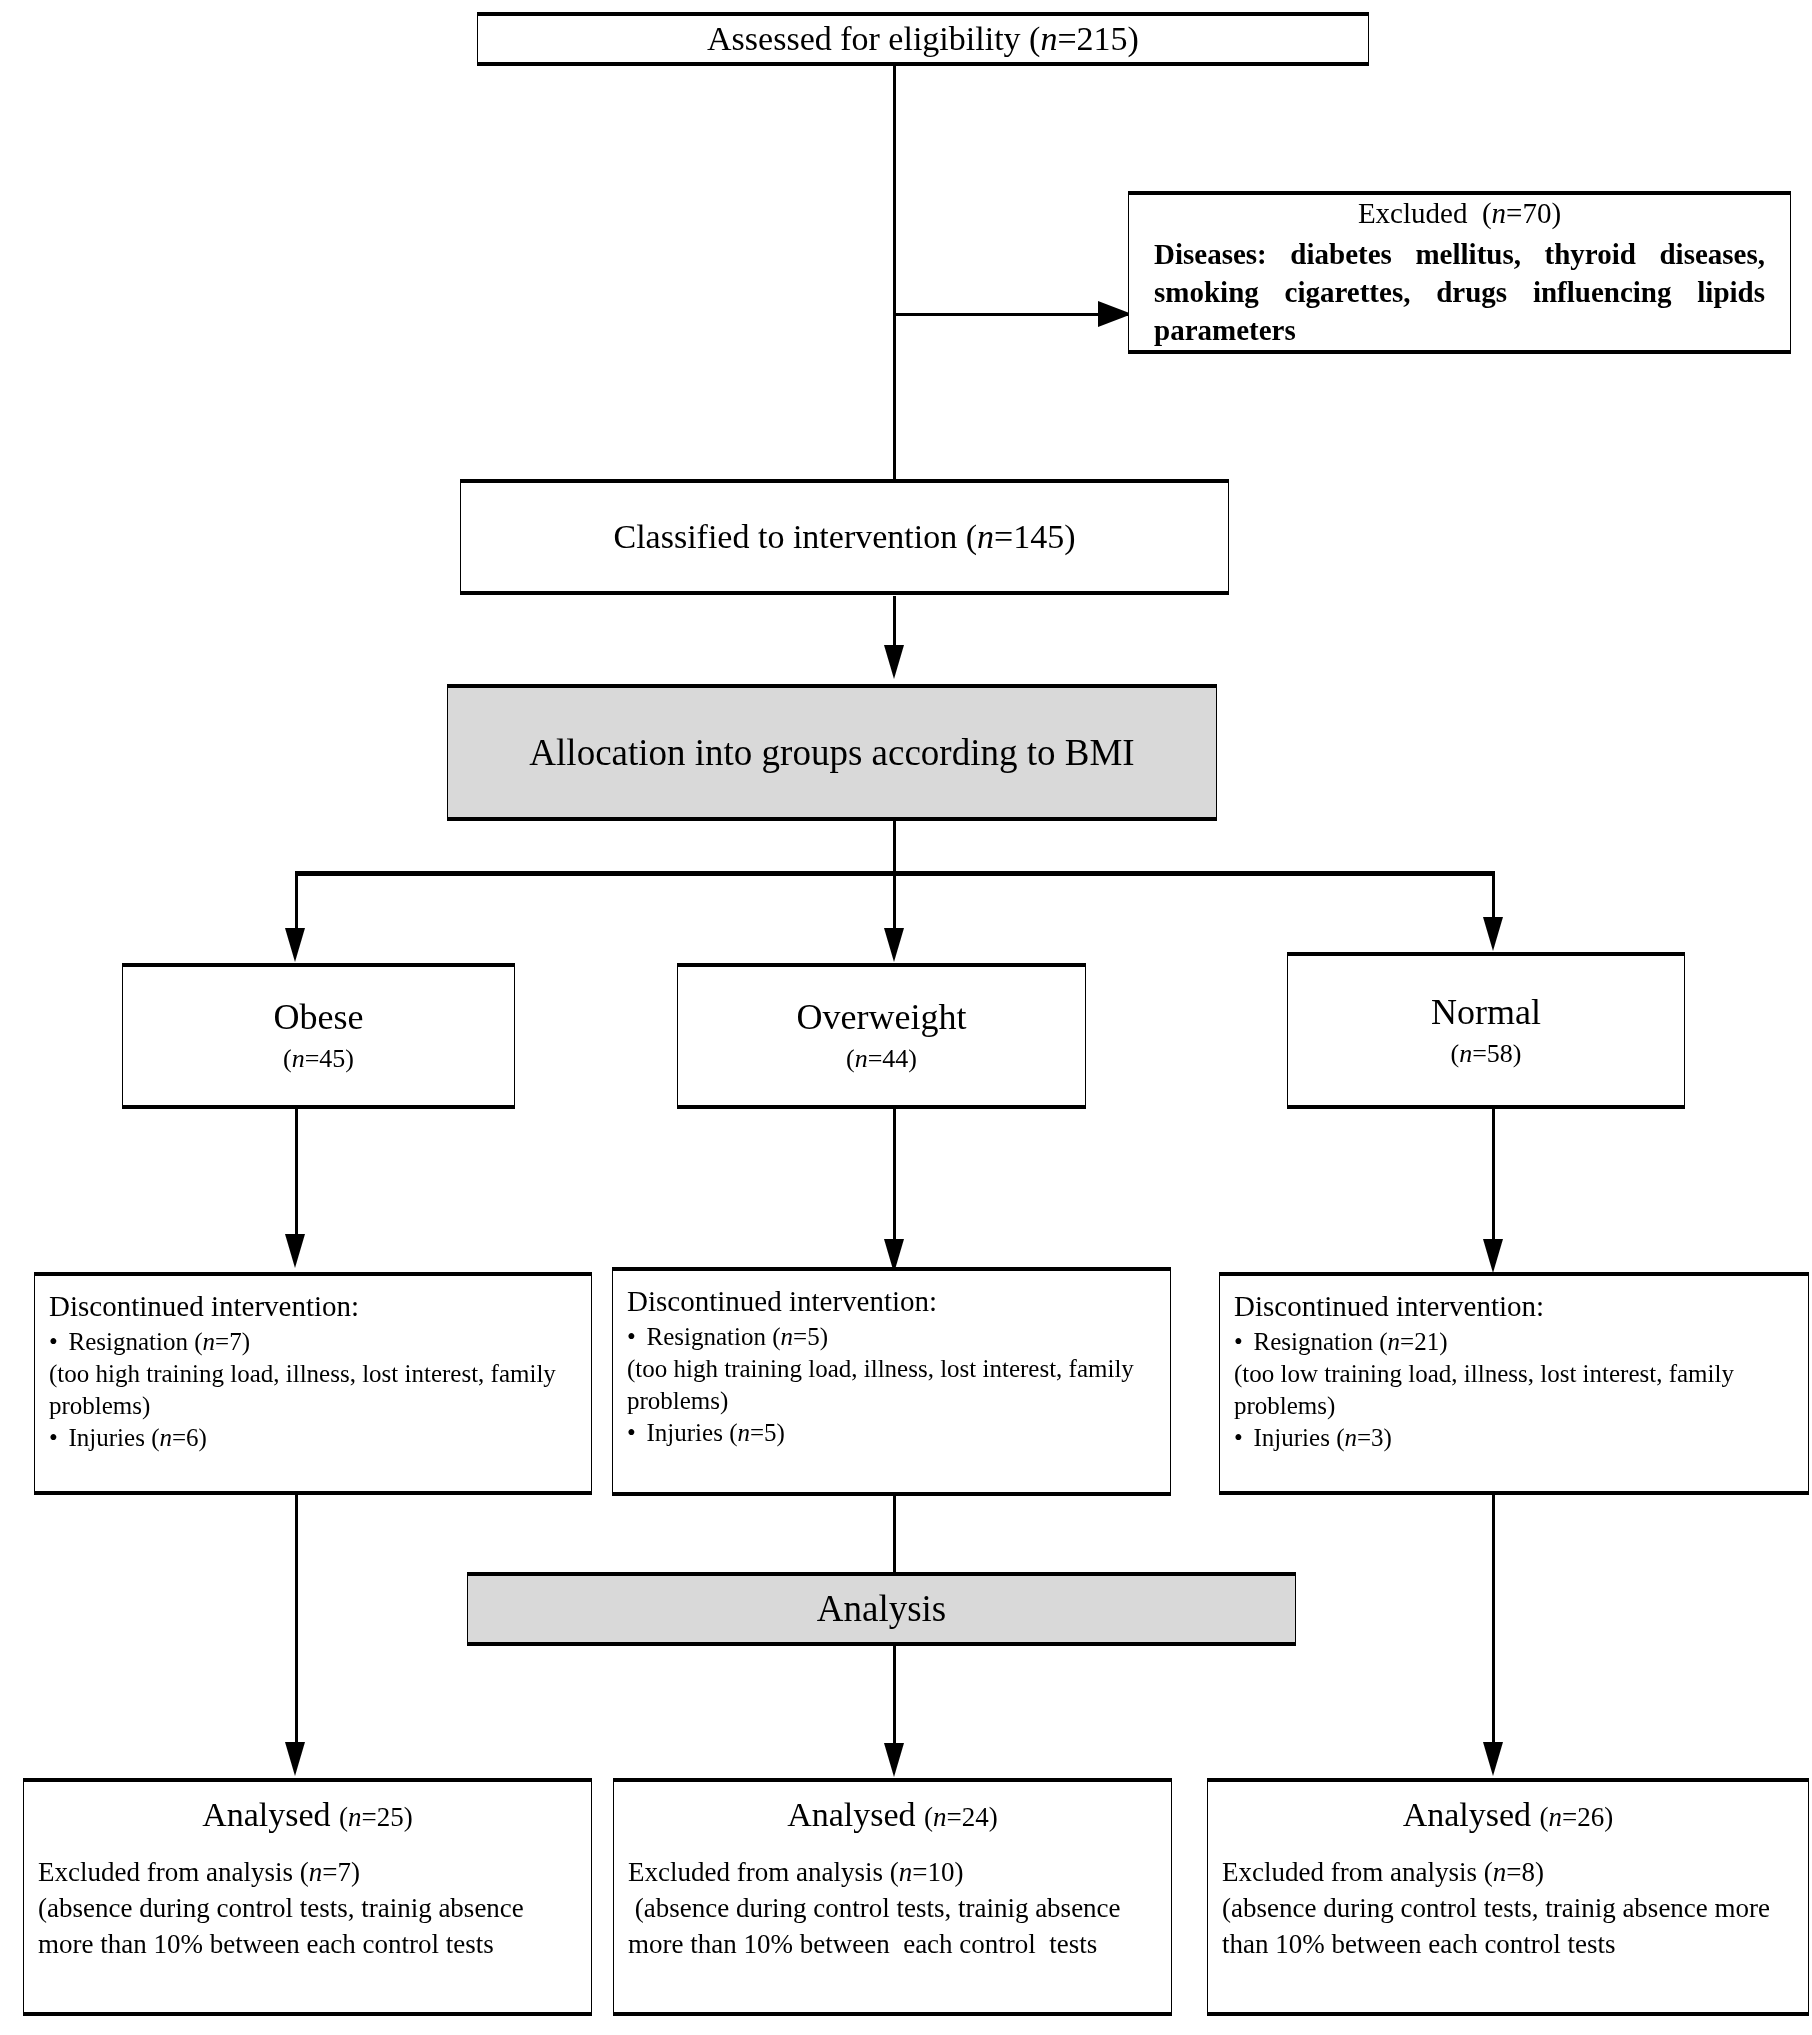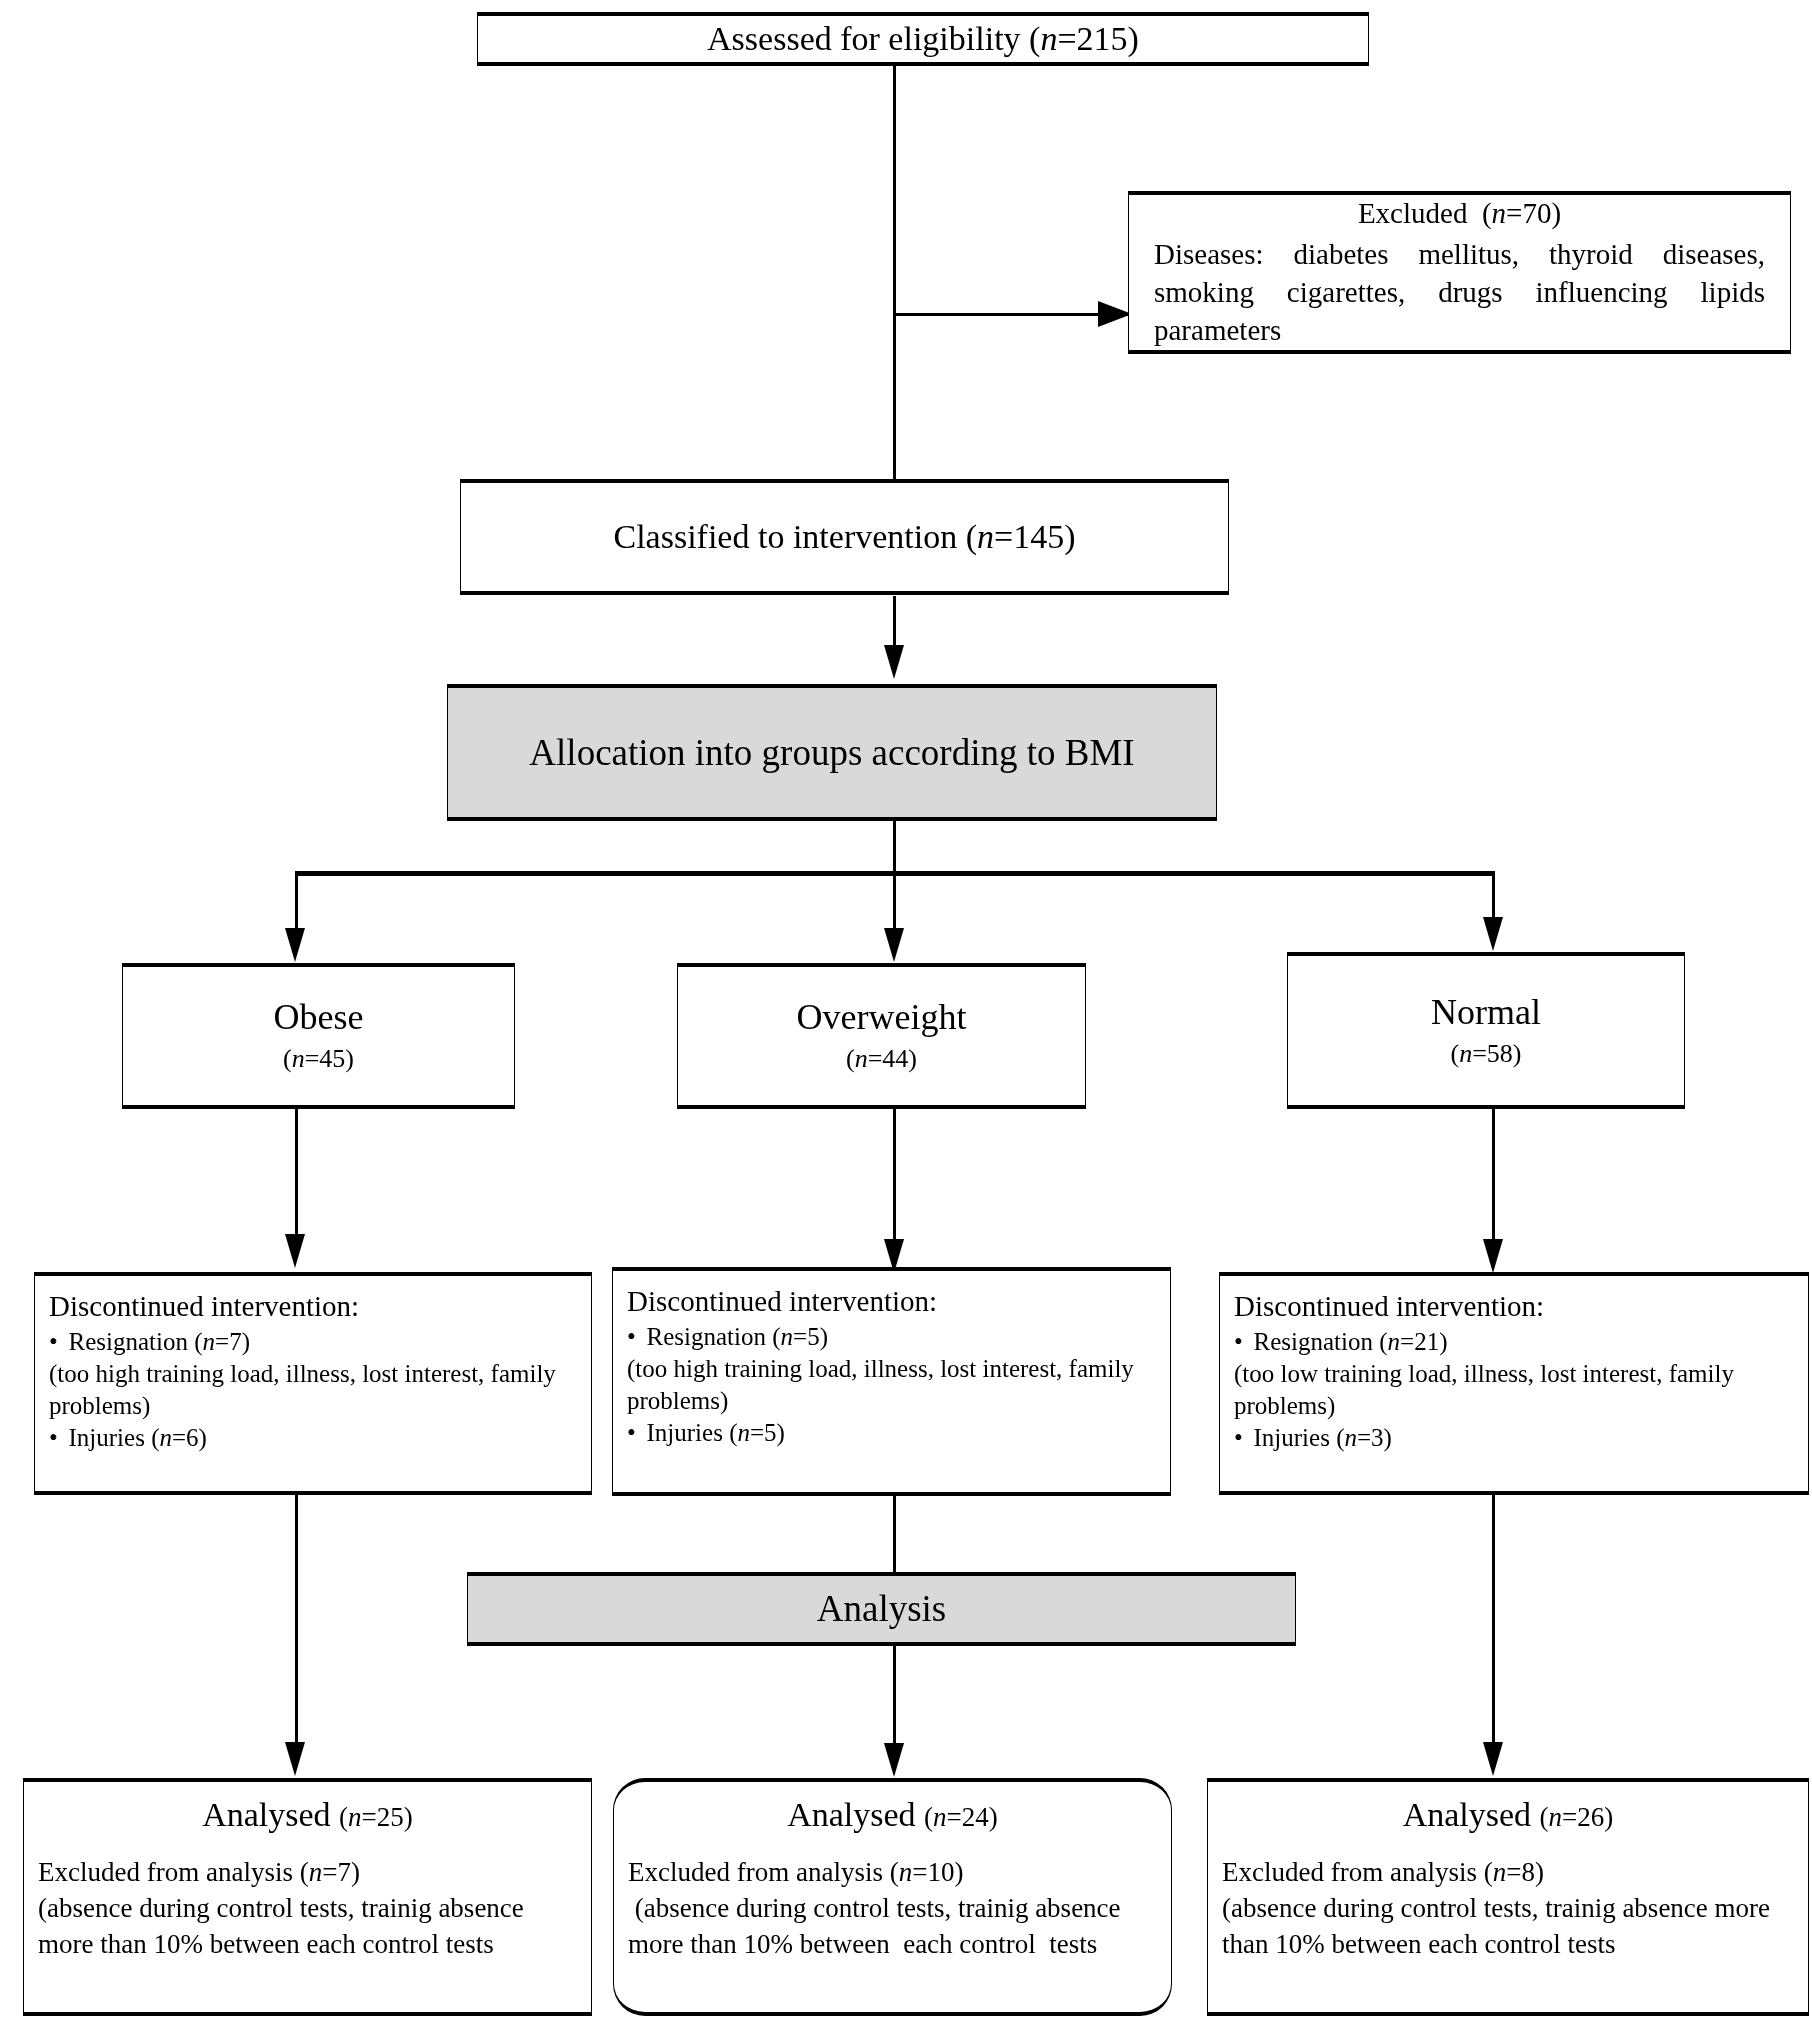--- a/index.html
+++ b/index.html
@@ -25,21 +25,21 @@
     border-bottom-width: 4.9px;
     background: #ffffff;
     display: flex;
     flex-direction: column;
     justify-content: center;
   }
   .box.shaded {
     background: #d9d9d9;
   }
   .ctr { text-align: center; }
-  .just { text-align: justify; text-align-last: left; }
+  .just { text-align: justify; text-align-last: left; font-weight: bold; }
   .lft { text-align: left; }
 
   .t-title {
     font-size: 34px;
     line-height: 1.12;
   }
   .t-big {
     font-size: 37px;
     line-height: 1.12;
   }
@@ -245,21 +245,21 @@
   <div class="box pad-lr" style="left:23px; top:1778px; width:569px; height:238px; justify-content:flex-start; padding-top:14px;">
     <div class="analysed-head ctr" style="margin-bottom:21.7px;">
       <span>Analysed</span> <span class="analysed-n"><span>(</span><span class="n-it">n</span><span>=</span><span>25</span><span>)</span></span>
     </div>
     <div class="excl-block lft">
       <span>Excluded from analysis</span>&nbsp;<span>(</span><span class="n-it">n</span><span>=</span><span>7</span><span>)</span>
     </div>
     <div class="excl-block lft">(absence during control tests, trainig absence more than 10% between each control  tests</div>
   </div>
 
-  <div class="box pad-lr" style="left:613px; top:1778px; width:559px; height:238px; justify-content:flex-start; padding-top:14px;border-radius:32px;">
+  <div class="box pad-lr" style="left:613px; top:1778px; width:559px; height:238px; justify-content:flex-start; padding-top:14px;">
     <div class="analysed-head ctr" style="margin-bottom:21.7px;">
       <span>Analysed</span> <span class="analysed-n"><span>(</span><span class="n-it">n</span><span>=</span><span>24</span><span>)</span></span>
     </div>
     <div class="excl-block lft">
       <span>Excluded from analysis</span>&nbsp;<span>(</span><span class="n-it">n</span><span>=</span><span>10</span><span>)</span>
     </div>
     <div class="excl-block lft" style="white-space:pre-wrap;"> (absence during control tests, trainig absence more than 10% between  each control  tests</div>
   </div>
 
   <div class="box pad-lr" style="left:1207px; top:1778px; width:602px; height:238px; justify-content:flex-start; padding-top:14px;">

